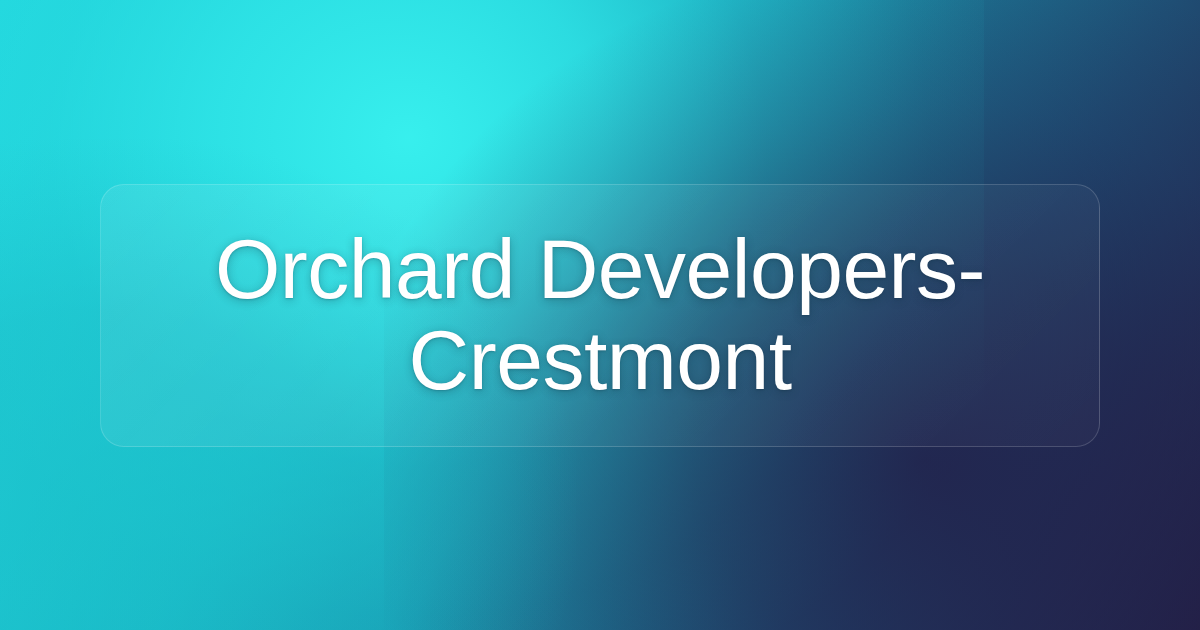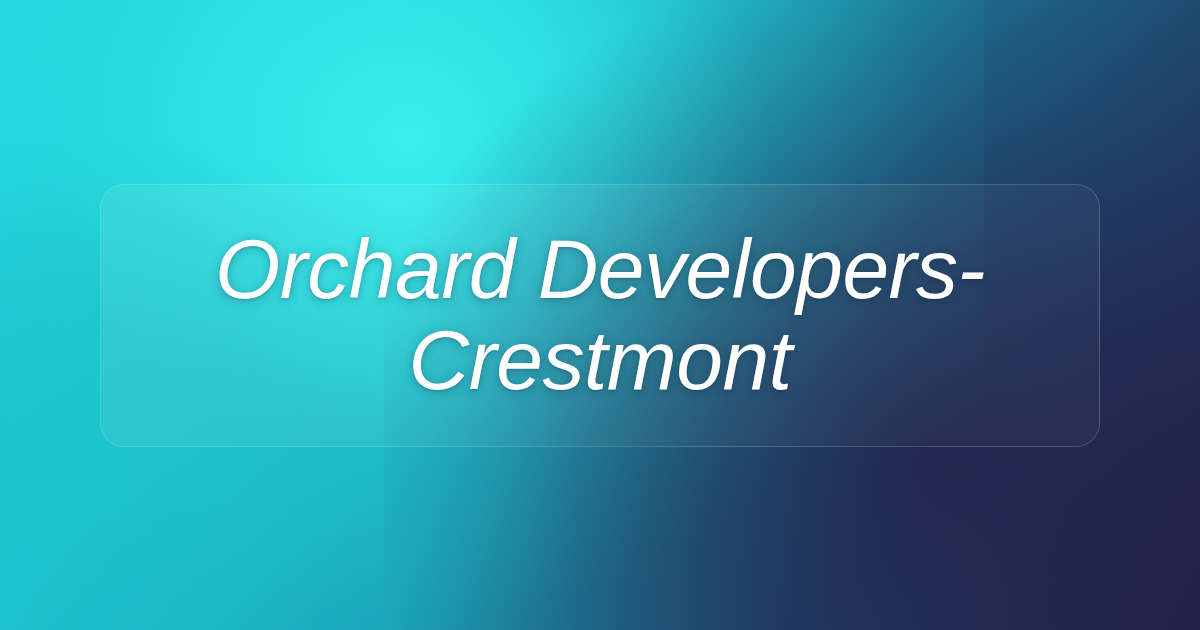--- a/index.html
+++ b/index.html
@@ -1,16 +1,16 @@
 <!DOCTYPE html>
 <html><head>
 <meta charset="utf-8">
 <title>Orchard Developers-Crestmont</title>
 <style>
-  * { margin:0; padding:0; box-sizing:border-box;font-style:italic; }
+  * { margin:0; padding:0; box-sizing:border-box; }
 
   html, body {
     width:1200px;
     height:630px;
     overflow:hidden;
   }
 
   body {
     font-family:"Liberation Sans", sans-serif;
     position:relative;

